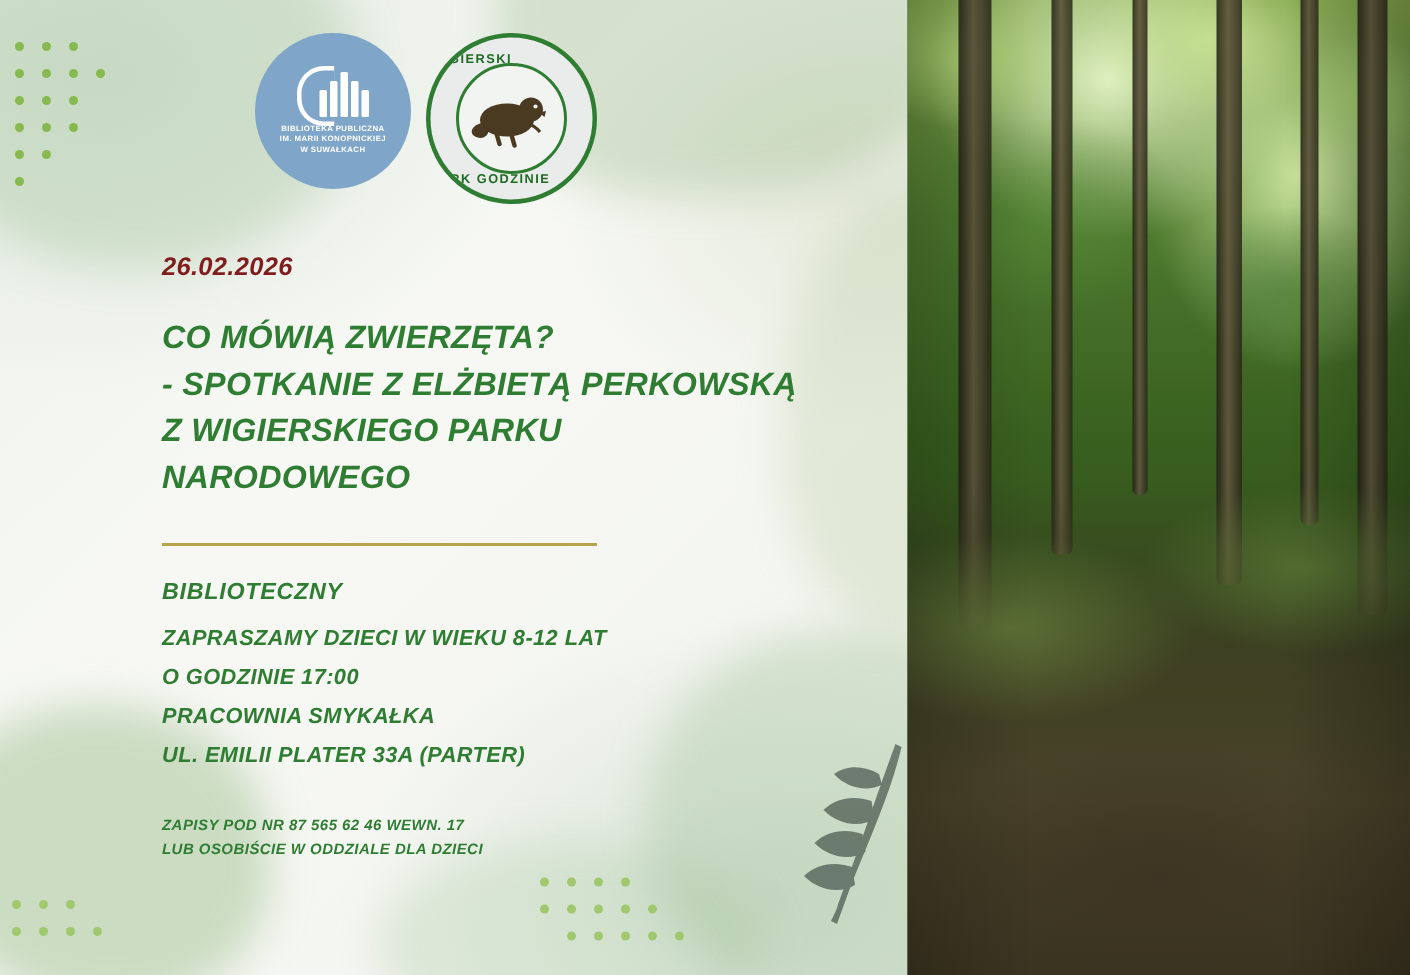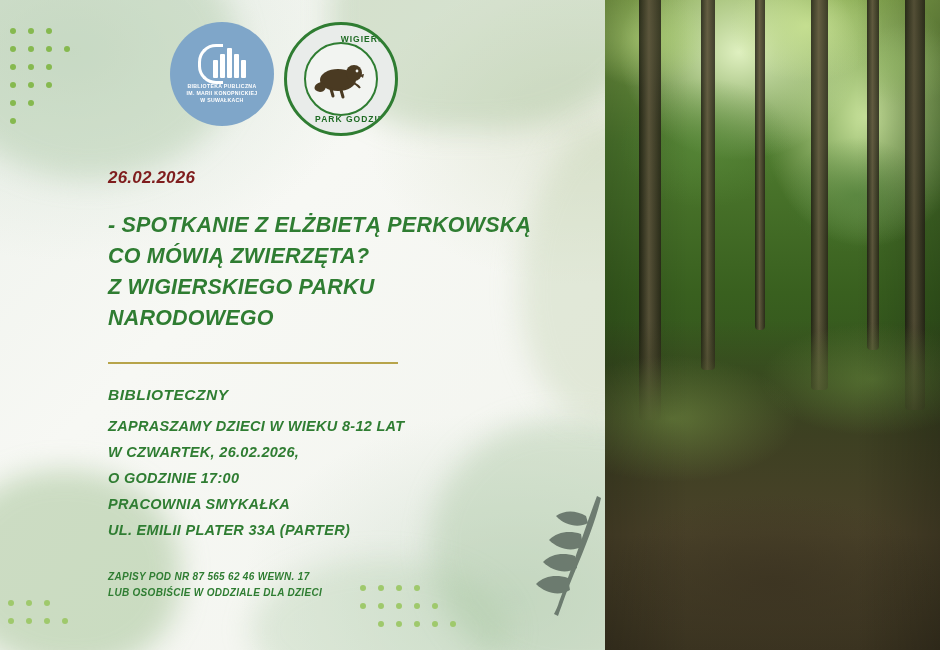--- a/index.html
+++ b/index.html
@@ -147,21 +147,21 @@
     display: flex; align-items: center; justify-content: center;
     overflow: hidden;
   }
   .logo-wpn .inner {
     width: 70px; height: 70px; border-radius: 50%;
     background: #f2f4f1;
     border: 2px solid #2f7d32;
     display: flex; align-items: center; justify-content: center;
   }
   .logo-wpn .wpn-top, .logo-wpn .wpn-bottom {
-    position: absolute; width: 100%; text-align: right;
+    position: absolute; width: 100%; text-align: left;
     font-size: 8.5px; font-weight: bold; color: #1f6b24; letter-spacing: 1px;
   }
   .logo-wpn .wpn-top { top: 9px; }
   .logo-wpn .wpn-bottom { bottom: 9px; }
 
   
   .content {
     position: absolute;
     left: 108px; top: 168px;
     width: 430px;
@@ -343,32 +343,31 @@
         </svg>
       </div>
       <div class="wpn-bottom">PARK GODZINIE</div>
     </div>
   </div>
 
   <div class="content">
     <div class="date">26.02.2026</div>
 
     <div class="title">
+      <div>CO MÓWIĄ ZWIERZĘTA?</div>
       <div>- SPOTKANIE Z ELŻBIETĄ PERKOWSKĄ</div>
-      <div>CO MÓWIĄ ZWIERZĘTA?</div>
       <div>Z WIGIERSKIEGO PARKU NARODOWEGO</div>
     </div>
 
     <div class="divider"></div>
 
     <div class="club-word">BIBLIOTECZNY</div>
 
     <div class="details">
       <div>ZAPRASZAMY DZIECI W WIEKU 8-12 LAT</div>
-      <div>W CZWARTEK, 26.02.2026,</div>
       <div>O GODZINIE 17:00</div>
       <div>PRACOWNIA SMYKAŁKA</div>
       <div>UL. EMILII PLATER 33A (PARTER)</div>
     </div>
 
     <div class="footnote">
       <div>ZAPISY POD NR 87 565 62 46 WEWN. 17</div>
       <div>LUB OSOBIŚCIE W ODDZIALE DLA DZIECI</div>
     </div>
   </div>

